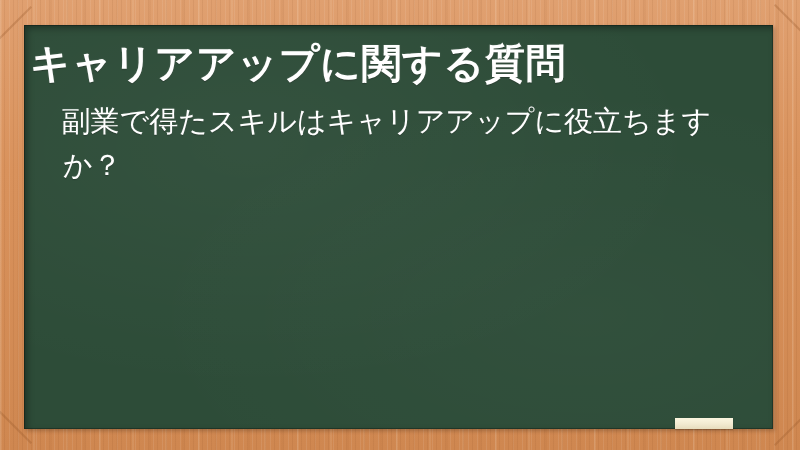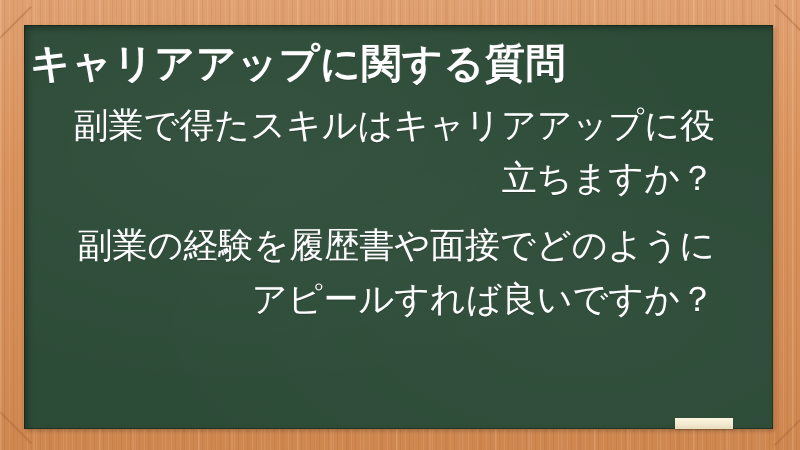--- a/index.html
+++ b/index.html
@@ -104,26 +104,25 @@
     white-space: nowrap;
   }
 
   .question-list {
     list-style: none;
     margin: 16px 0 0 0;
     padding: 0 38px 0 36px;
   }
   .question-item {
     color: #ffffff;
-    font-size: 35px;
+    font-size: 29px;
     line-height: 1.52;
     margin: 0 0 14px 0;
     text-shadow: 0 1px 1px rgba(0,0,0,0.28), 0 0 2px rgba(255,255,255,0.14);
     text-indent: -0.05em;
-    text-align: right;
   }
   .question-item:last-child { margin-bottom: 0; }
 
   
   .chalk-stick {
     position: absolute;
     left: 651px;
     top: 393px;
     width: 58px;
     height: 11px;
@@ -143,21 +142,20 @@
     <span class="mitre br"></span>
   </div>
 
   <div class="board">
     <div class="board-inner">
 
       <h1 class="board-title">キャリアアップに関する質問</h1>
 
       <ul class="question-list">
         <li class="question-item">副業で得たスキルはキャリアアップに役立ちますか？</li>
-        <li class="question-item">副業の経験を履歴書や面接でどのようにアピールすれば良いですか？</li>
       </ul>
 
     </div>
 
     <div class="chalk-stick"></div>
   </div>
 
 </div>
 
 </body></html>

